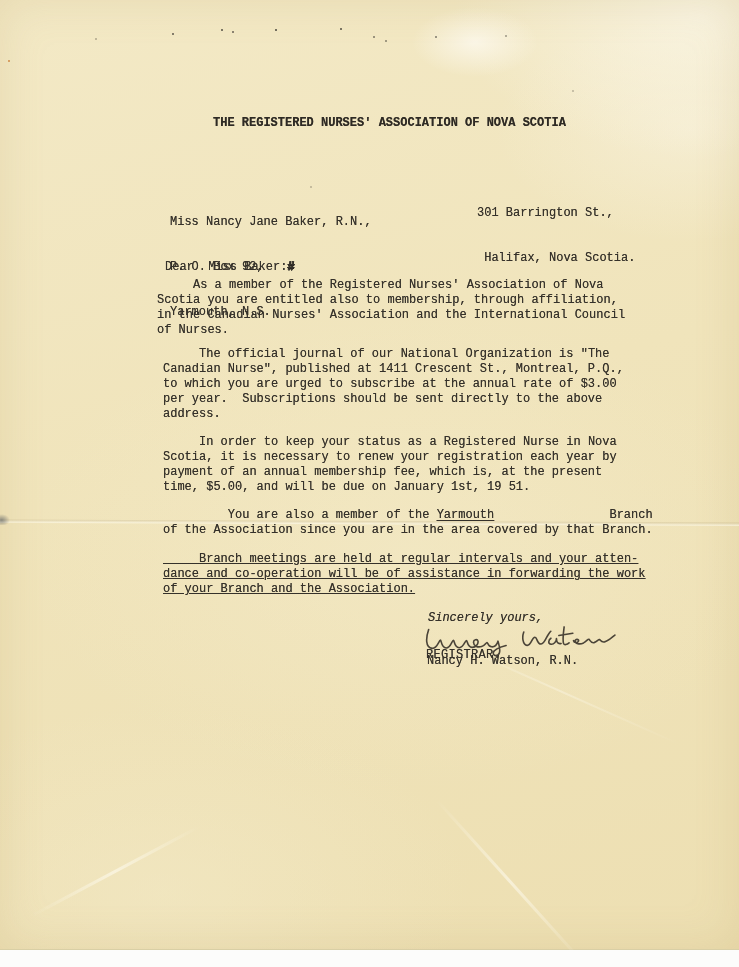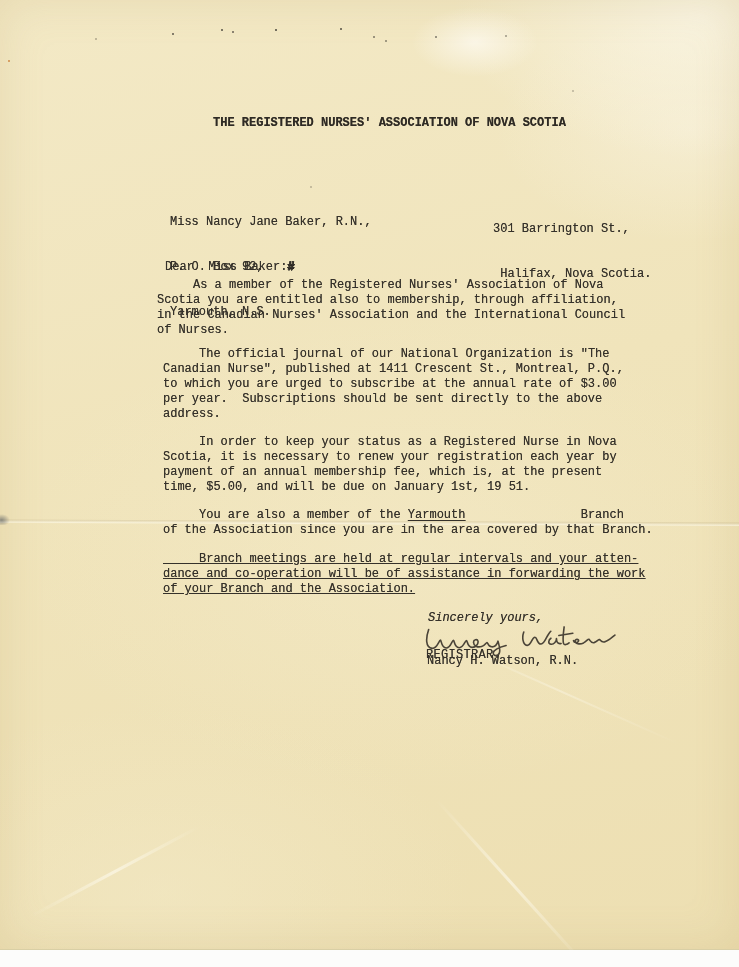--- a/index.html
+++ b/index.html
@@ -22,31 +22,31 @@
   }
   .typed{
     position:absolute;
     font-size:12px;line-height:15px;
     color:#35312a;
     white-space:pre-wrap;
     text-shadow:0 0 0.5px rgba(53,49,42,0.75);
   }
   .title{left:213px;top:116px;font-weight:bold;color:#2e2a24;}
   .recipient{left:170px;top:185px;}
-  .sender{left:477px;top:192px;margin-left:16px;}
+  .sender{left:477px;top:176px;}
   .salutation{left:165px;top:260px;}
   .overstrike{
     font-weight:bold;
     text-shadow:0.6px 0 0 #2b2722,-0.6px 0 0 #2b2722,0 0.5px 0 #2b2722;
     letter-spacing:-1px;
   }
   .p1{left:157px;top:278px;}
   .p2{left:163px;top:347px;}
   .p3{left:163px;top:435px;}
-  .p4{left:163px;top:508px;}
+  .p4{left:163px;top:508px;text-align:right;}
   .p5{left:163px;top:552px;text-decoration:underline;}
   .underlined{
     text-decoration:underline;
     text-underline-offset:2px;
     text-decoration-thickness:1px;
   }
   .closing{left:428px;top:611px;font-style:italic;}
   .signature{
     position:absolute;left:424px;top:623px;width:198px;height:36px;
     transform:rotate(-1.5deg);

